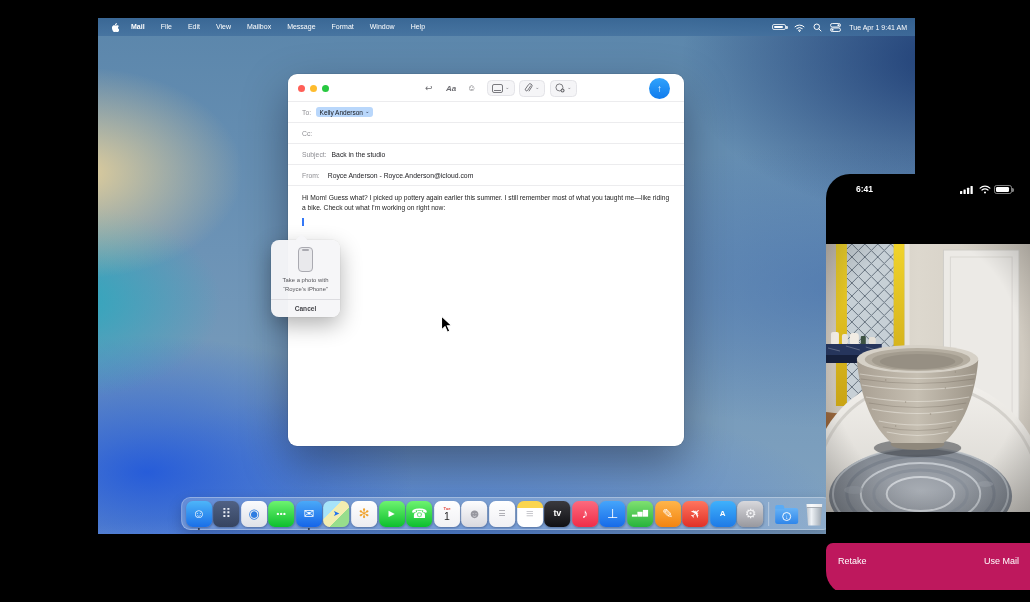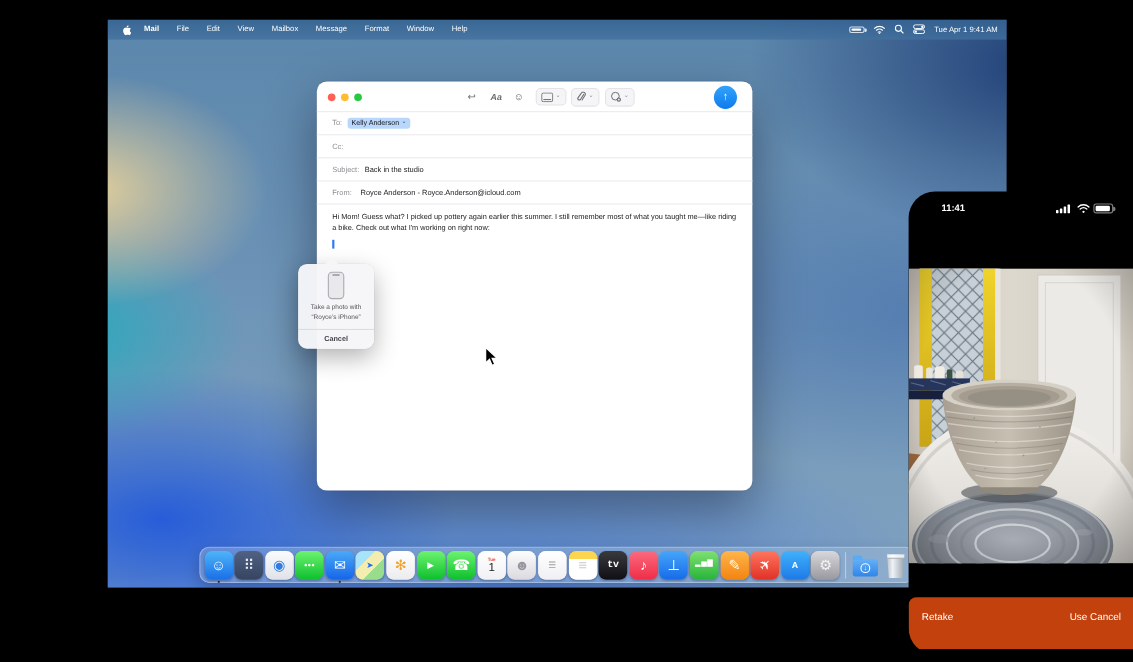--- a/index.html
+++ b/index.html
@@ -86,21 +86,21 @@
   .trash::before{content:"";position:absolute;left:0;right:0;top:0;height:3px;background:rgba(255,255,255,.75);border-bottom:1px solid rgba(90,100,112,.5);}
 
   
   #iphone{position:absolute;left:826px;top:174px;width:204px;height:421px;background:#000;border-radius:24px 0 0 24px;overflow:hidden;}
   #ip-time{position:absolute;left:30px;top:10px;font-size:8.5px;font-weight:700;color:#fff;}
   #ip-status{position:absolute;right:18px;top:11px;display:flex;align-items:center;gap:3.5px;}
   .ip-batt{width:18px;height:8.5px;border:1px solid rgba(255,255,255,.5);border-radius:2.5px;position:relative;}
   .ip-batt i{position:absolute;left:1px;top:1px;bottom:1px;width:13px;background:#fff;border-radius:1.2px;}
   .ip-batt b{position:absolute;right:-3px;top:2.2px;width:1.6px;height:3.2px;background:rgba(255,255,255,.5);border-radius:0 1.5px 1.5px 0;}
   #ip-photo{position:absolute;left:0;top:70px;width:204px;height:268px;}
-  #ip-bar{position:absolute;left:0;top:369px;width:204px;height:47px;background:#c2410c;border-radius:7px 0 0 7px;}
+  #ip-bar{position:absolute;left:0;top:369px;width:204px;height:47px;background:#be185d;border-radius:7px 0 0 7px;}
   #retake{position:absolute;left:12px;top:13px;font-size:9px;color:#fff;}
   #use-photo{position:absolute;right:11px;top:13px;font-size:9px;color:#fff;}
 
   #pointer{position:absolute;left:440px;top:315px;}
 </style>
 </head>
 <body>
 
 <div id="stage">
 
@@ -278,21 +278,21 @@
         <div class="dock-ic" style="background: linear-gradient(rgb(253, 253, 254), rgb(217, 217, 223));">
           <span class="g" style="color: rgb(151, 151, 159);">☻</span>
         </div>
         <div class="dock-ic" style="background: linear-gradient(rgb(255, 255, 255), rgb(240, 240, 244));">
           <span class="g small" style="color: rgb(154, 154, 162);">☰</span>
         </div>
         <div class="dock-ic" style="background: linear-gradient(rgb(251, 213, 78) 0%, rgb(251, 213, 78) 28%, rgb(255, 255, 255) 28%);">
           <span class="g" style="color: rgb(201, 201, 206);">≡</span>
         </div>
         <div class="dock-ic" style="background: linear-gradient(rgb(58, 58, 62), rgb(16, 16, 20));">
-          <span class="g txt" style="color: rgb(255, 255, 255); font-family: Liberation Mono, monospace;">tv</span>
+          <span class="g txt" style="color: rgb(255, 255, 255);">tv</span>
         </div>
         <div class="dock-ic" style="background: linear-gradient(rgb(252, 106, 126), rgb(239, 45, 72));">
           <span class="g" style="color: rgb(255, 255, 255);">♪</span>
         </div>
         <div class="dock-ic" style="background: linear-gradient(rgb(69, 165, 251), rgb(23, 107, 232));">
           <span class="g" style="color: rgb(255, 255, 255);">⊥</span>
         </div>
         <div class="dock-ic" style="background: linear-gradient(rgb(127, 224, 112), rgb(39, 180, 60));">
           <span class="g tiny" style="color: rgb(255, 255, 255);">▂▅▇</span>
         </div>
@@ -316,21 +316,21 @@
             </div>
           </div>
         </div>
         <div class="dock-ic" style="box-shadow: none;">
           <div class="trash"></div>
         </div>
       </div>
   </div>
 
   <div id="iphone">
-    <span id="ip-time">11:41</span>
+    <span id="ip-time">6:41</span>
     <span id="ip-status">
       <svg width="15" height="9" viewBox="0 0 30 18">
           <g fill="#fff">
             <rect x="0" y="12" width="4.5" height="6" rx="1"></rect>
             <rect x="7" y="9" width="4.5" height="9" rx="1"></rect>
             <rect x="14" y="5.5" width="4.5" height="12.5" rx="1"></rect>
             <rect x="21" y="2" width="4.5" height="16" rx="1"></rect>
           </g>
         </svg>
       <svg width="12" height="9" viewBox="0 0 22 16">
@@ -443,20 +443,20 @@
           <circle cx="80" cy="158" r=".7"></circle>
         <circle cx="105" cy="170" r=".8"></circle>
           <circle cx="70" cy="182" r=".7"></circle>
           <circle cx="130" cy="128" r=".7"></circle>
       </g>
       <rect width="205" height="268" fill="url(#vigG)"></rect>
     </svg>
 
     <div id="ip-bar">
       <span id="retake">Retake</span>
-      <span id="use-photo">Use Cancel</span>
+      <span id="use-photo">Use Mail</span>
     </div>
   </div>
 
   <svg id="pointer" width="13" height="19" viewBox="0 0 13 19">
     <path d="M1.5 1 L1.5 15 L5 11.7 L7.4 17.2 L9.8 16.1 L7.4 10.8 L12 10.8 Z" fill="#000" stroke="#fff" stroke-width="1.1"></path>
   </svg>
 </div>
 
 </body></html>

